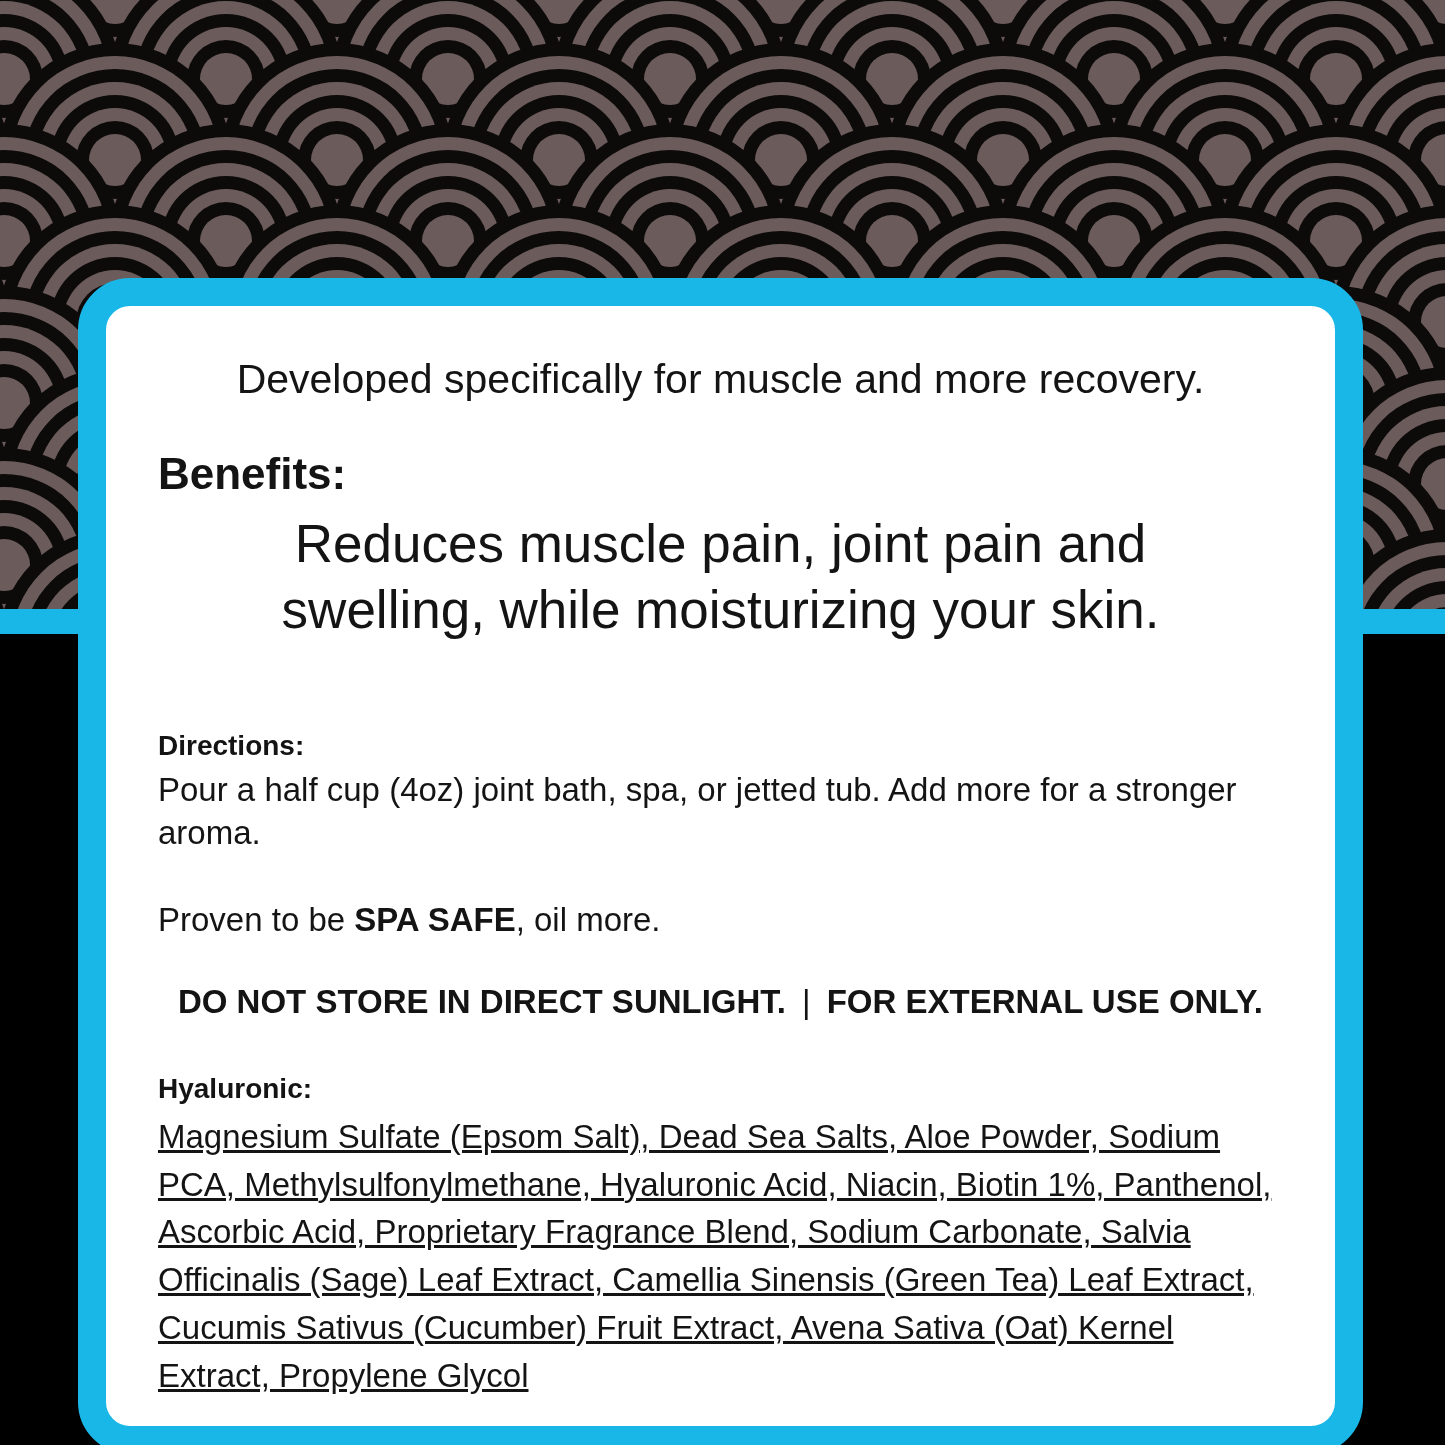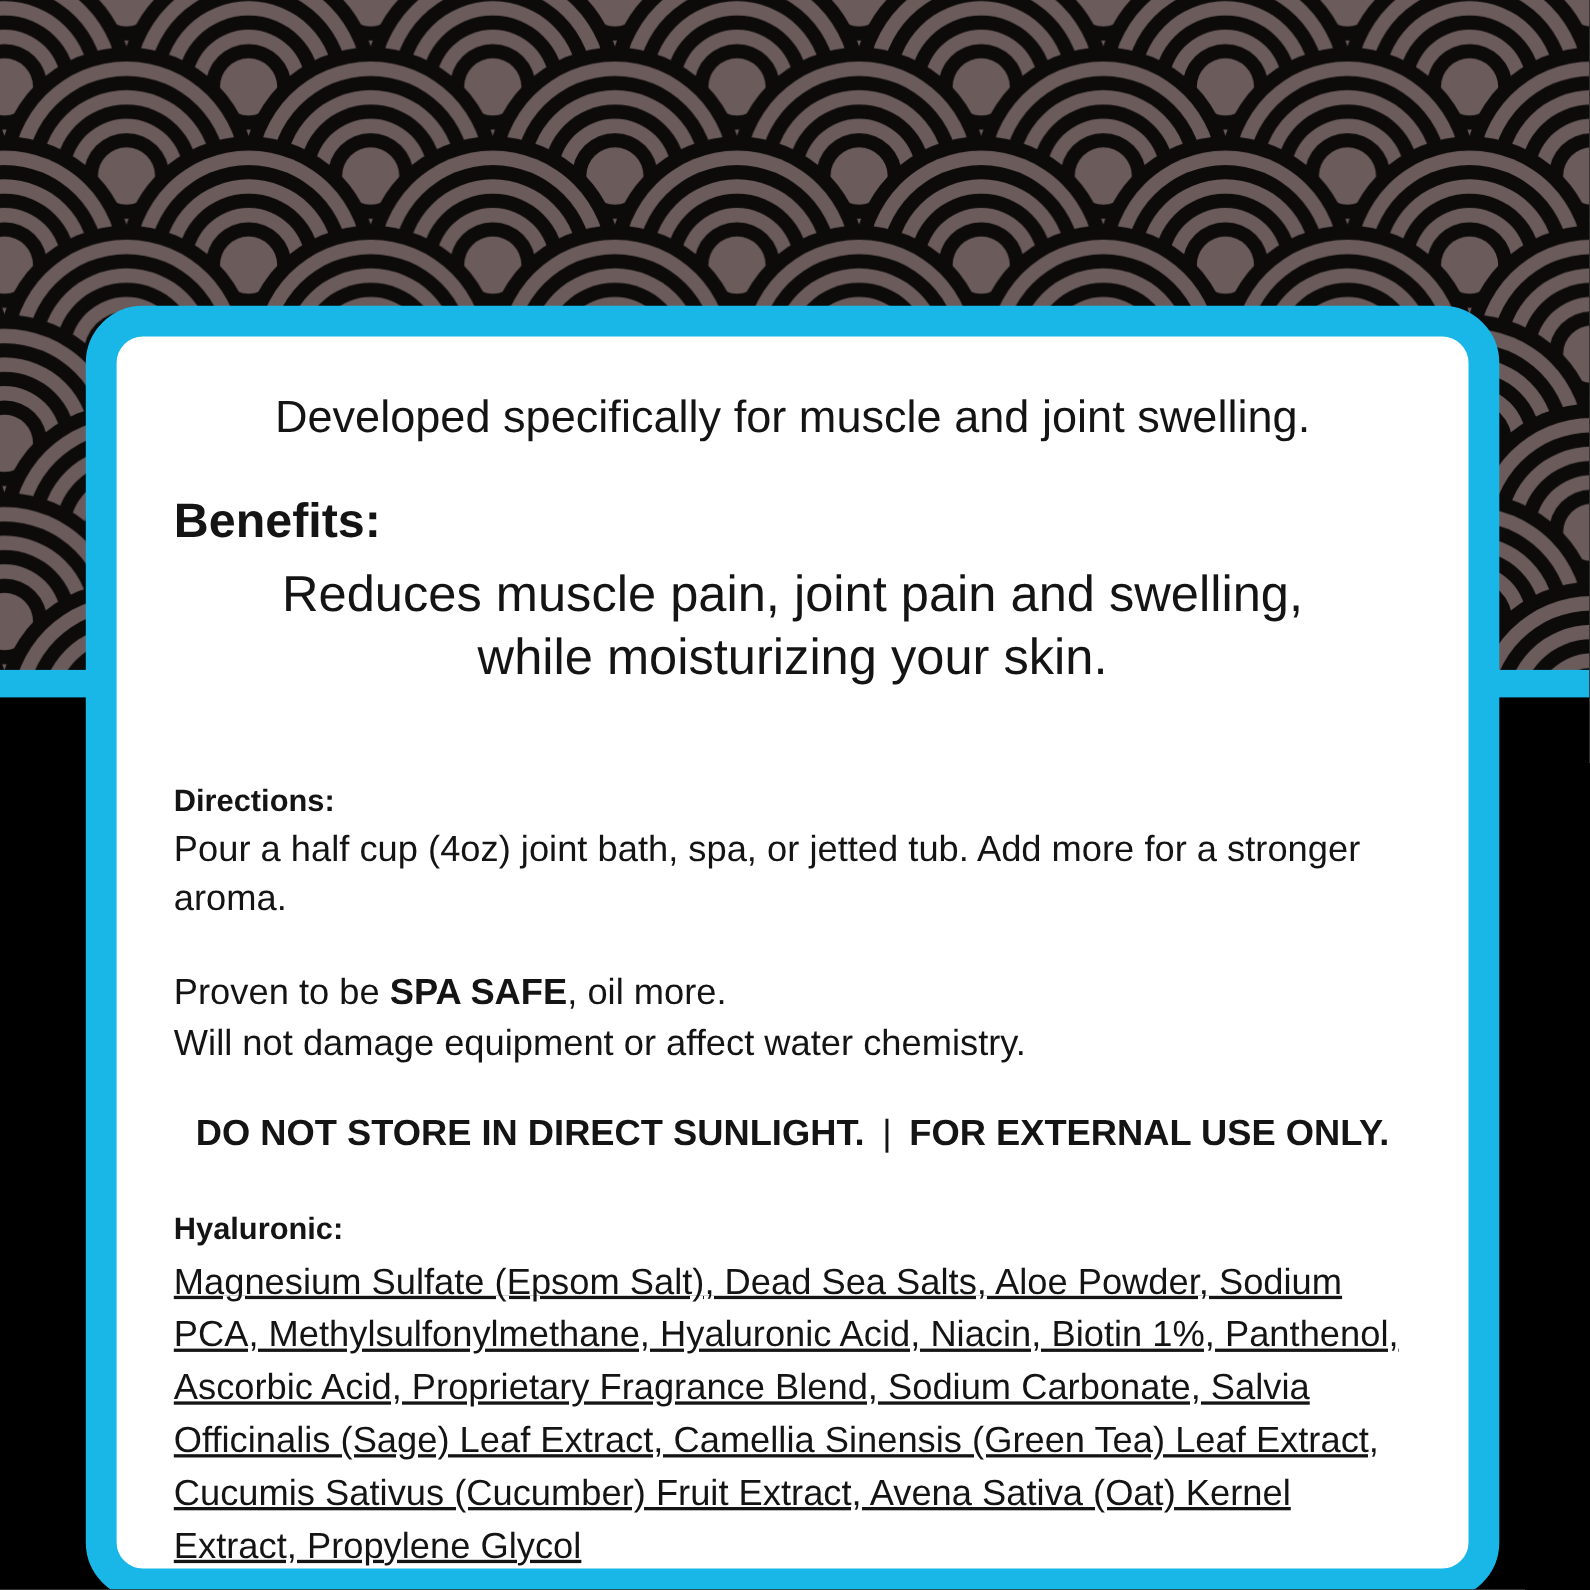--- a/index.html
+++ b/index.html
@@ -36,21 +36,21 @@
     text-align: center;
   }
   .benefits-heading {
     margin: 46px 0 0;
     font-size: 44px;
     font-weight: bold;
     text-align: left;
   }
   .benefits-text {
     margin: 12px 58px 0;
-    font-size: 46px;
+    font-size: 53px;
     line-height: 1.25;
     text-align: center;
   }
   .directions-section { margin-top: 86px; }
   .section-heading { font-size: 28px; font-weight: bold; }
   .body-text {
     margin-top: 6px;
     font-size: 33px;
     line-height: 1.32;
   }
@@ -111,33 +111,32 @@
       </pattern>
     </defs>
     <rect width="1445" height="611" fill="url(#seigaiha)"></rect>
   </svg>
 
   <div class="accent-stripe"></div>
 
   <div class="label-card">
     <div class="card-content">
 
-      <div class="tagline">Developed specifically for muscle and joint swelling.</div>
+      <div class="tagline">Developed specifically for muscle and more recovery.</div>
 
       <div class="benefits-heading">Benefits:</div>
       <div class="benefits-text">Reduces muscle pain, joint pain and swelling, while moisturizing your skin.</div>
 
       <div class="directions-section">
         <div class="section-heading">Directions:</div>
         <div class="body-text">Pour a half cup (4oz) joint bath, spa, or jetted tub. Add more for a stronger aroma.</div>
       </div>
 
       <div class="spa-safe">
         <div><span>Proven to be </span><span class="em">SPA SAFE</span><span>, oil more.</span></div>
-        <div>Will not damage equipment or affect water chemistry.</div>
       </div>
 
       <div class="warning-line"><span>DO NOT STORE IN DIRECT SUNLIGHT.</span><span class="sep">|</span><span>FOR EXTERNAL USE ONLY.</span></div>
 
       <div class="ingredients-section">
         <div class="section-heading">Hyaluronic:</div>
         <div class="ingredients-text">Magnesium Sulfate (Epsom Salt), Dead Sea Salts, Aloe Powder, Sodium PCA, Methylsulfonylmethane, Hyaluronic Acid, Niacin, Biotin 1%, Panthenol, Ascorbic Acid, Proprietary Fragrance Blend, Sodium Carbonate, Salvia Officinalis (Sage) Leaf Extract, Camellia Sinensis (Green Tea) Leaf Extract, Cucumis Sativus (Cucumber) Fruit Extract, Avena Sativa (Oat) Kernel Extract, Propylene Glycol</div>
       </div>
 
     </div>

